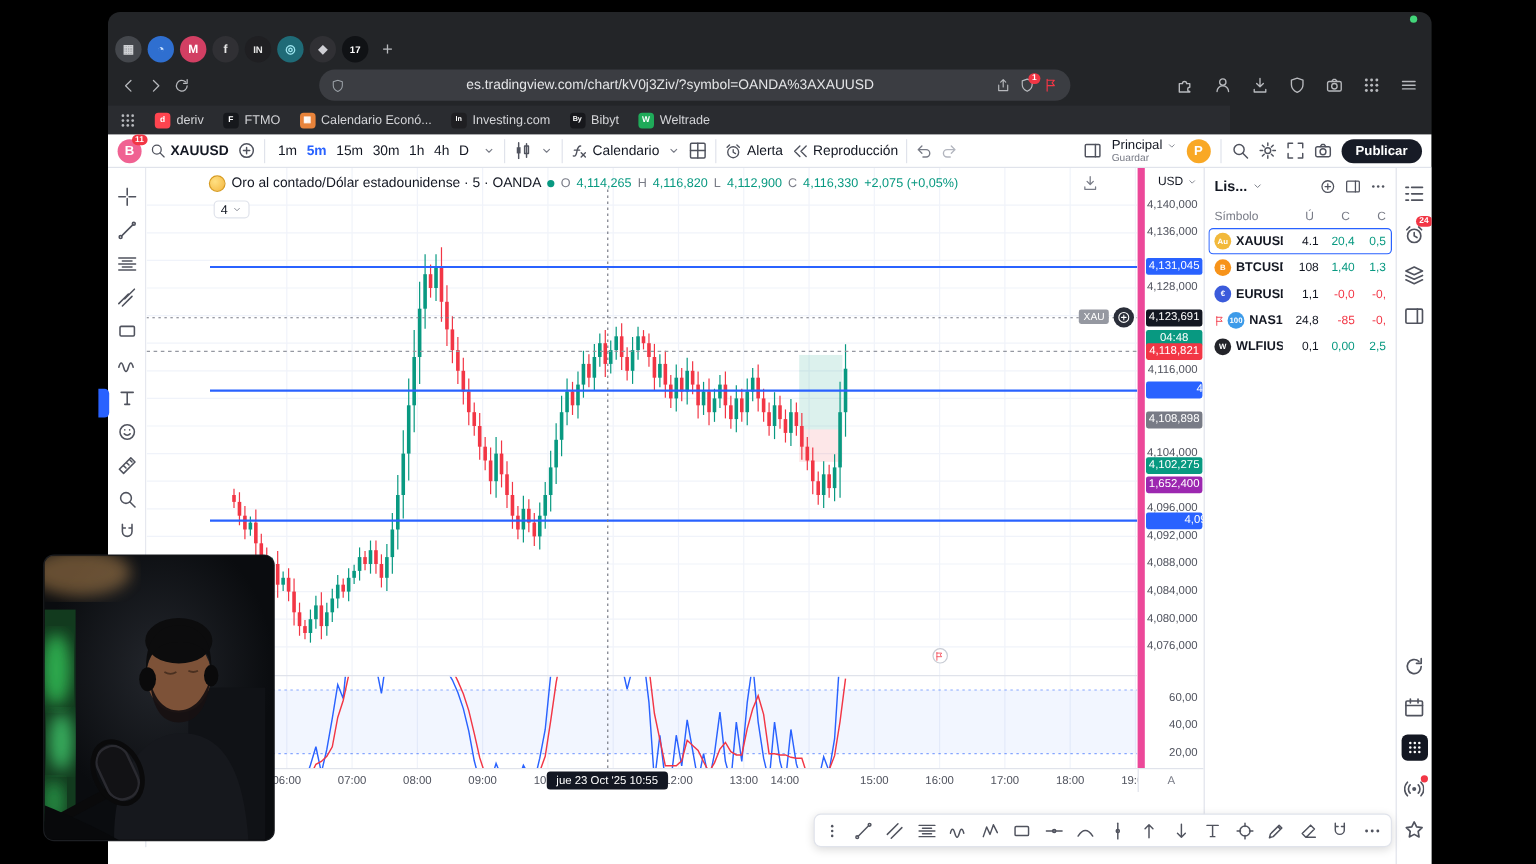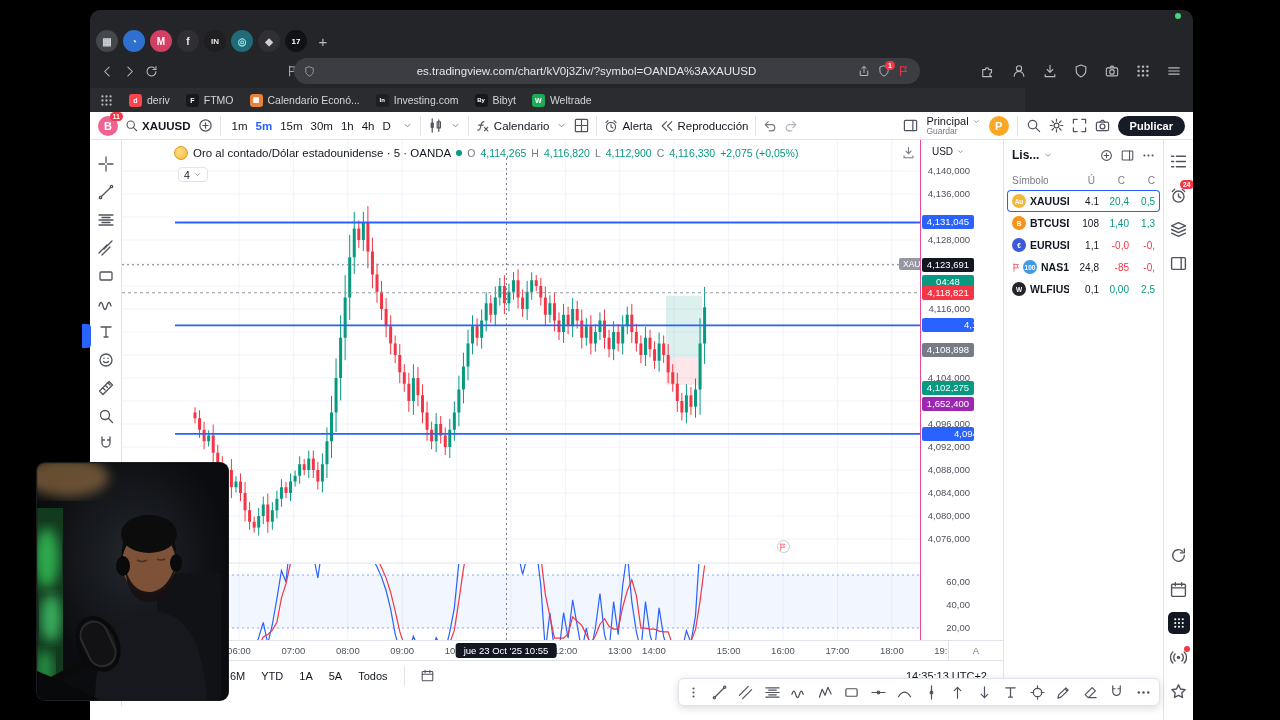--- a/index.html
+++ b/index.html
@@ -10,21 +10,21 @@
   
   #browser{position:absolute;left:90px;top:10px;width:1103px;height:710px;background:#232528;
     border-radius:10px 10px 0 0;overflow:hidden;}
   #win-dot{position:absolute;right:12px;top:3px;width:6px;height:6px;border-radius:50%;background:#43d67a;}
   #tabstrip{position:absolute;left:0;top:16px;width:1103px;height:30px;display:flex;align-items:center;padding-left:6px;gap:5px;}
   .tab-app{width:22px;height:22px;border-radius:50%;display:flex;align-items:center;justify-content:center;
     font-size:10px;font-weight:bold;flex:0 0 auto;}
   .tab-add{width:22px;height:22px;border-radius:6px;color:#b7b9bd;display:flex;align-items:center;justify-content:center;font-size:15px;}
   #urlbar{position:absolute;left:0;top:46px;width:1103px;height:30px;display:flex;align-items:center;color:#c8cacd;}
   .nav-ic{width:22px;height:22px;display:flex;align-items:center;justify-content:center;color:#b7b9bd;flex:0 0 auto;}
-  #url-pill{position:absolute;left:204px;top:2px;width:626px;height:26px;background:#3b3d42;border-radius:14px;
+  #url-pill{position:absolute;left:176px;top:2px;width:626px;height:26px;background:#3b3d42;border-radius:14px;
     display:flex;align-items:center;padding:0 10px;gap:8px;color:#e4e5e7;font-size:11.5px;}
   #url-text{flex:1;text-align:center;white-space:nowrap;overflow:hidden;}
   .badge-red{position:absolute;top:-4px;right:-5px;background:#f23645;color:#fff;border-radius:6px;font-size:7px;
     padding:0 3px;line-height:9px;font-weight:bold;}
   #url-right{position:absolute;right:8px;top:0;height:30px;display:flex;align-items:center;gap:9px;color:#b7b9bd;}
   #bookmarks{position:absolute;left:0;top:78px;width:935px;height:24px;background:#2a2c30;display:flex;
     align-items:center;gap:16px;padding-left:10px;color:#d4d5d8;font-size:10.5px;}
   .bm{display:flex;align-items:center;gap:5px;flex:0 0 auto;}
   .bm-ic{width:13px;height:13px;border-radius:3px;display:flex;align-items:center;justify-content:center;
     font-size:7px;font-weight:bold;color:#fff;}
@@ -59,21 +59,21 @@
   #chip4{position:absolute;left:56px;top:27px;border:1px solid #e0e3eb;border-radius:4px;padding:0 5px;height:15px;
     display:flex;align-items:center;gap:3px;font-size:10.5px;color:#131722;background:#fff;}
   #goto-rt{position:absolute;left:780px;top:6px;color:#787b86;}
   #xau-tag{position:absolute;left:777px;top:118px;background:#9598a1;color:#fff;font-size:8.5px;border-radius:2px;
     padding:1px 4px;}
   #cross-add{position:absolute;left:806px;top:113px;width:17px;height:17px;border-radius:50%;background:#2a2e39;
     color:#fff;display:flex;align-items:center;justify-content:center;}
   #flag-marker{position:absolute;left:647px;top:400px;width:13px;height:13px;border-radius:50%;border:1px solid #c8ccd4;
     background:#fff;display:flex;align-items:center;justify-content:center;}
 
-  #price-axis{position:absolute;left:798px;top:0;width:55px;height:500px;border-left:1px solid #ec4899;background:#fff;}
+  #price-axis{position:absolute;left:826px;top:0;width:55px;height:500px;border-left:6px solid #ec4899;background:#fff;}
   #axis-cur{position:absolute;left:0;top:6px;width:55px;display:flex;align-items:center;justify-content:center;gap:3px;
     font-size:10px;color:#131722;}
   .tick{position:absolute;right:5px;font-size:9.5px;color:#50535e;}
   .pill{position:absolute;left:1px;right:1px;height:14px;line-height:14px;border-radius:2px;color:#fff;
     font-size:9.5px;text-align:center;}
 
   #time-axis{position:absolute;left:0;top:500px;width:881px;height:20px;border-top:1px solid #e0e3eb;background:#fff;}
   .tlab{position:absolute;top:4px;transform:translateX(-50%);font-size:9.5px;color:#50535e;white-space:nowrap;}
   #time-tip{position:absolute;left:384px;top:2px;transform:translateX(-50%);background:#131722;color:#fff;
     font-size:9.5px;border-radius:3px;padding:2px 8px;white-space:nowrap;z-index:3;}
@@ -969,34 +969,20 @@
             <span class="tlab" style="left: 661px;">16:00</span>
             <span class="tlab" style="left: 715.4px;">17:00</span>
             <span class="tlab" style="left: 769.8px;">18:00</span>
             <span class="tlab" style="left: 824.2px;">19:00</span>
             <div id="time-tip">jue 23 Oct '25  10:55</div>
           </div>
         <div id="axis-corner">
             <span>A</span>
           </div>
 
-        <div id="bottom-bar">
-          <span id="range-row" style="display:flex;gap:16px;">
-              <span>6M</span>
-              <span>YTD</span>
-              <span>1A</span>
-              <span>5A</span>
-              <span>Todos</span>
-            </span>
-          <span class="divv"></span>
-          <svg class="ic" width="13" height="13" style="color:#50535e">
-              <use href="#i-cal"></use>
-            </svg>
-          <span id="bb-clock">14:35:13 UTC+2</span>
-        </div>
       </div>
 
       <div id="watchlist">
         <div id="wl-head">
           <span>Lis...</span>
           <svg class="ic" width="10" height="10" style="color:#787b86">
               <use href="#i-chev"></use>
             </svg>
           <span style="margin-left:auto;display:flex;gap:8px;color:#50535e;">
             <svg class="ic" width="13" height="13">

